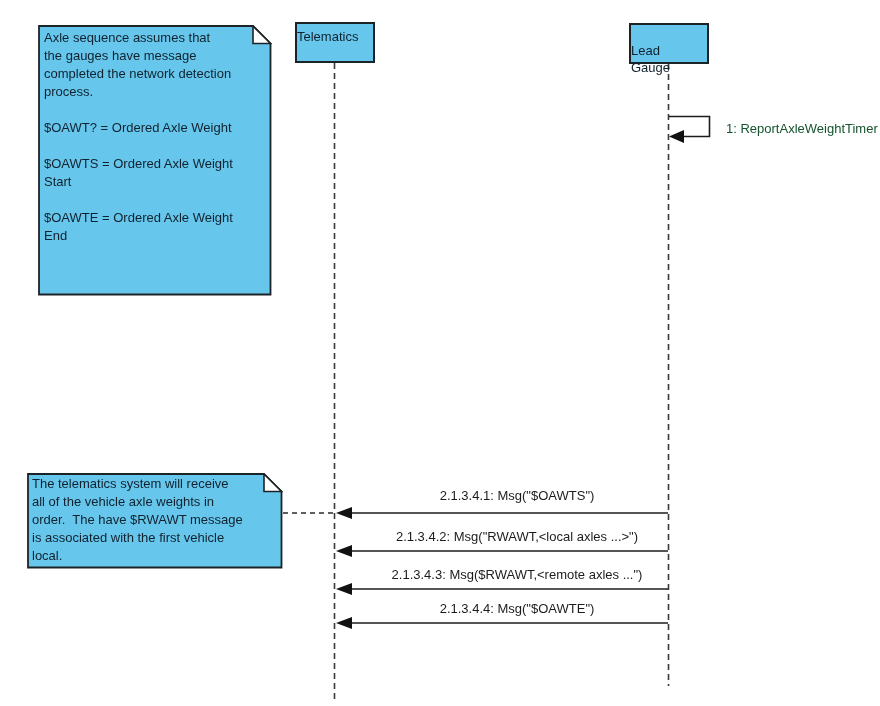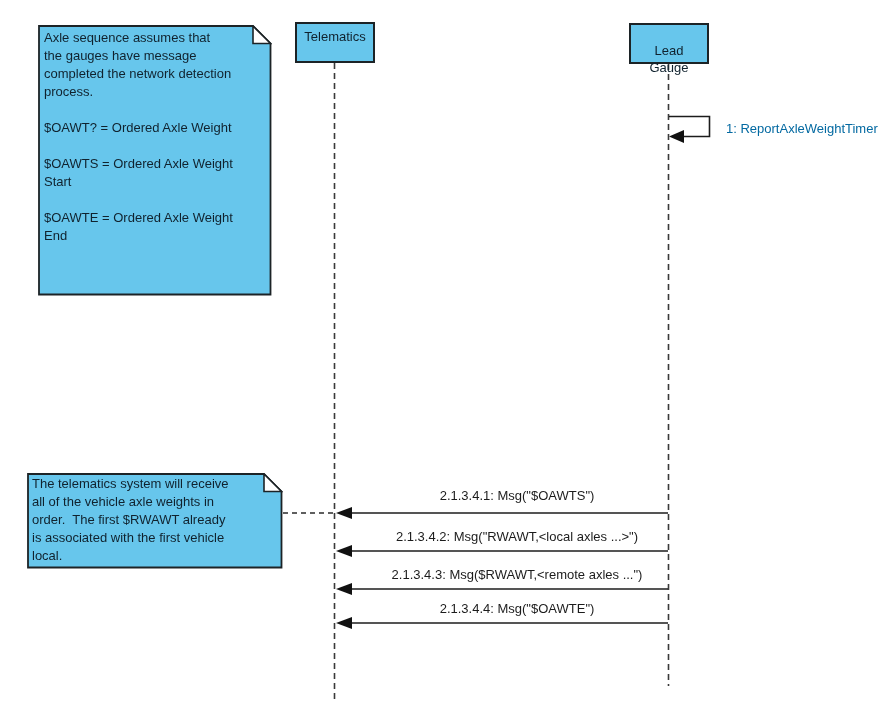--- a/index.html
+++ b/index.html
@@ -6,21 +6,21 @@
   .canvas {
     position:relative; width:880px; height:706px; background:#ffffff;
     font-family:"Liberation Sans", sans-serif; overflow:hidden;
   }
   .layer { position:absolute; left:0; top:0; width:880px; height:706px; }
 
   
   .actor-box {
     position:absolute; box-sizing:border-box;
     background:#67c6ec; border:2px solid #1c2326;
-    text-align:center; font-size:13px; color:#10222e;
+    font-size:13px; color:#10222e;
   }
   .actor-telematics { left:295px; top:22px; width:80px; height:41px; padding-top:5px; }
   .actor-leadgauge  { left:629px; top:23px; width:80px; height:41px; padding-top:17px; line-height:17px; }
 
   
   .note { position:absolute; }
   .note svg { position:absolute; left:0; top:0; }
   .note-text {
     position:absolute; color:#10222e; font-size:13px;
   }
@@ -36,21 +36,21 @@
     text-align:center; font-size:13px; line-height:18px; color:#1c1c1c;
     white-space:pre;
   }
   .msg-label-1 { top:487px; }
   .msg-label-2 { top:528px; }
   .msg-label-3 { top:566px; }
   .msg-label-4 { top:600px; }
 
   .self-msg-label {
     position:absolute; left:726px; top:120px; height:18px;
-    font-size:13px; line-height:18px; color:#0369a1; white-space:pre;
+    font-size:13px; line-height:18px; color:#14532d; white-space:pre;
   }
 </style>
 </head>
 <body>
 
 <div class="canvas">
 
   <svg class="layer" viewBox="0 0 880 706">
 
     <line x1="334.5" y1="63" x2="334.5" y2="700" stroke="#3a3a3a" stroke-width="1.6" stroke-dasharray="6,4"></line>
@@ -96,21 +96,21 @@
   </div>
 
   <div class="note note-telematics">
     <svg width="256" height="96" viewBox="0 0 256 96">
       <polygon points="1,1 237,1 254.5,18.5 254.5,94.5 1,94.5" fill="#67c6ec" stroke="#1c2326" stroke-width="1.8"></polygon>
       <polygon points="237,1 254.5,18.5 237,18.5" fill="#ffffff" stroke="#1c2326" stroke-width="1.6"></polygon>
     </svg>
     <div class="note-text">
       <div class="note-line">The telematics system will receive</div>
       <div class="note-line">all of the vehicle axle weights in</div>
-      <div class="note-line">order.  The first $RWAWT already</div>
+      <div class="note-line">order.  The have $RWAWT message</div>
       <div class="note-line">is associated with the first vehicle</div>
       <div class="note-line">local.</div>
     </div>
   </div>
 
   <div class="actor-box actor-telematics">
     <div>Telematics</div>
   </div>
   <div class="actor-box actor-leadgauge">
     <div>Lead</div>

